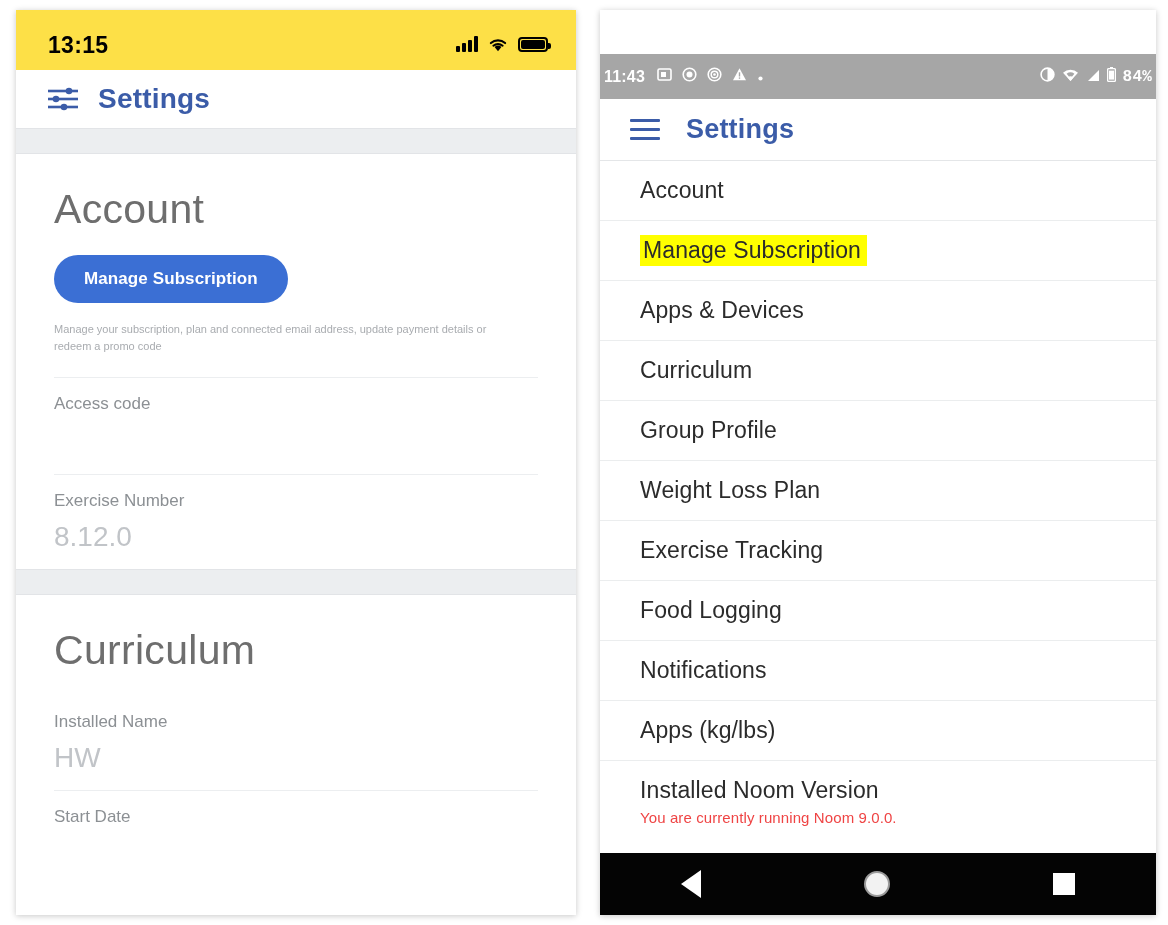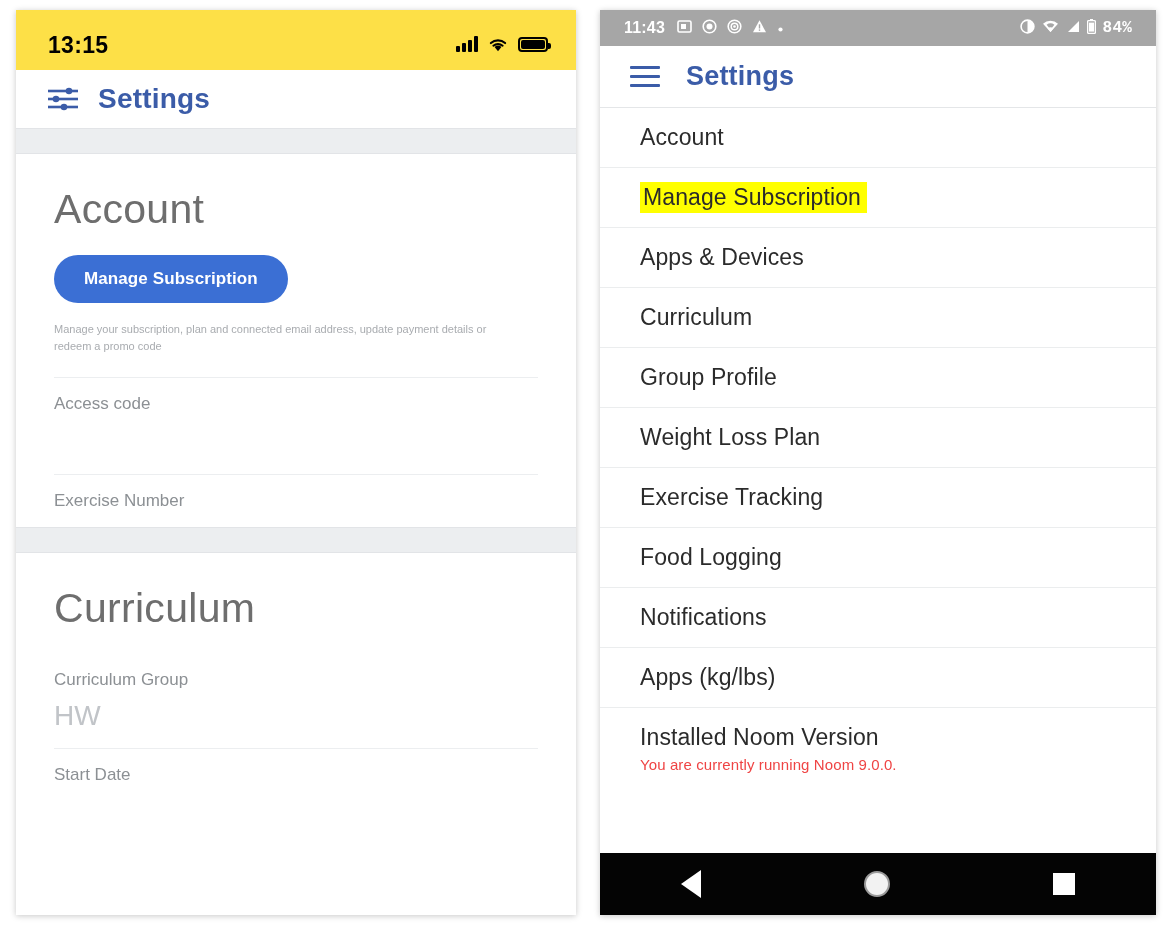--- a/index.html
+++ b/index.html
@@ -150,26 +150,27 @@
     left: 600px;
     top: 10px;
     width: 556px;
     height: 905px;
     background: #ffffff;
     box-shadow: 0 1px 6px rgba(0,0,0,0.22);
     overflow: hidden;
   }
 
   .and-statusbar {
-    height: 36px;
+    height: 45px;
     background: #a6a6a6;
     display: flex;
     align-items: center;
-    padding: 0 24px;
+    padding: 0 4px;
     color: #ffffff;
+    margin-top: 44px;
   }
   .and-time {
     font-size: 16px;
     font-weight: bold;
     margin-right: 12px;
     letter-spacing: 0.2px;
   }
   .and-left-icons { display: flex; align-items: center; gap: 10px; flex: 1; }
   .and-right-icons { display: flex; align-items: center; gap: 7px; }
   .and-batt-pct { font-size: 16px; font-weight: bold; letter-spacing: 0.2px; font-family: Liberation Mono, monospace; }
@@ -294,30 +295,31 @@
       <button class="ios-btn">Manage Subscription</button>
       <div class="ios-desc">Manage your subscription, plan and connected email address, update payment details or redeem a promo code</div>
 
       <div class="ios-field">
         <div class="ios-field-label">Access code</div>
         <div class="ios-field-empty"></div>
       </div>
 
       <div class="ios-field">
         <div class="ios-field-label">Exercise Number</div>
+        <div class="ios-field-value">8.12.0</div>
       </div>
     </div>
 
     <div class="ios-gap"></div>
 
     <div class="ios-card">
       <div class="ios-h1">Curriculum</div>
 
       <div class="ios-field" style="border-top:none;">
-        <div class="ios-field-label">Curriculum Group</div>
+        <div class="ios-field-label">Installed Name</div>
         <div class="ios-field-value">HW</div>
       </div>
 
       <div class="ios-field">
         <div class="ios-field-label">Start Date</div>
       </div>
     </div>
   </div>
 
   <div id="android-panel">

